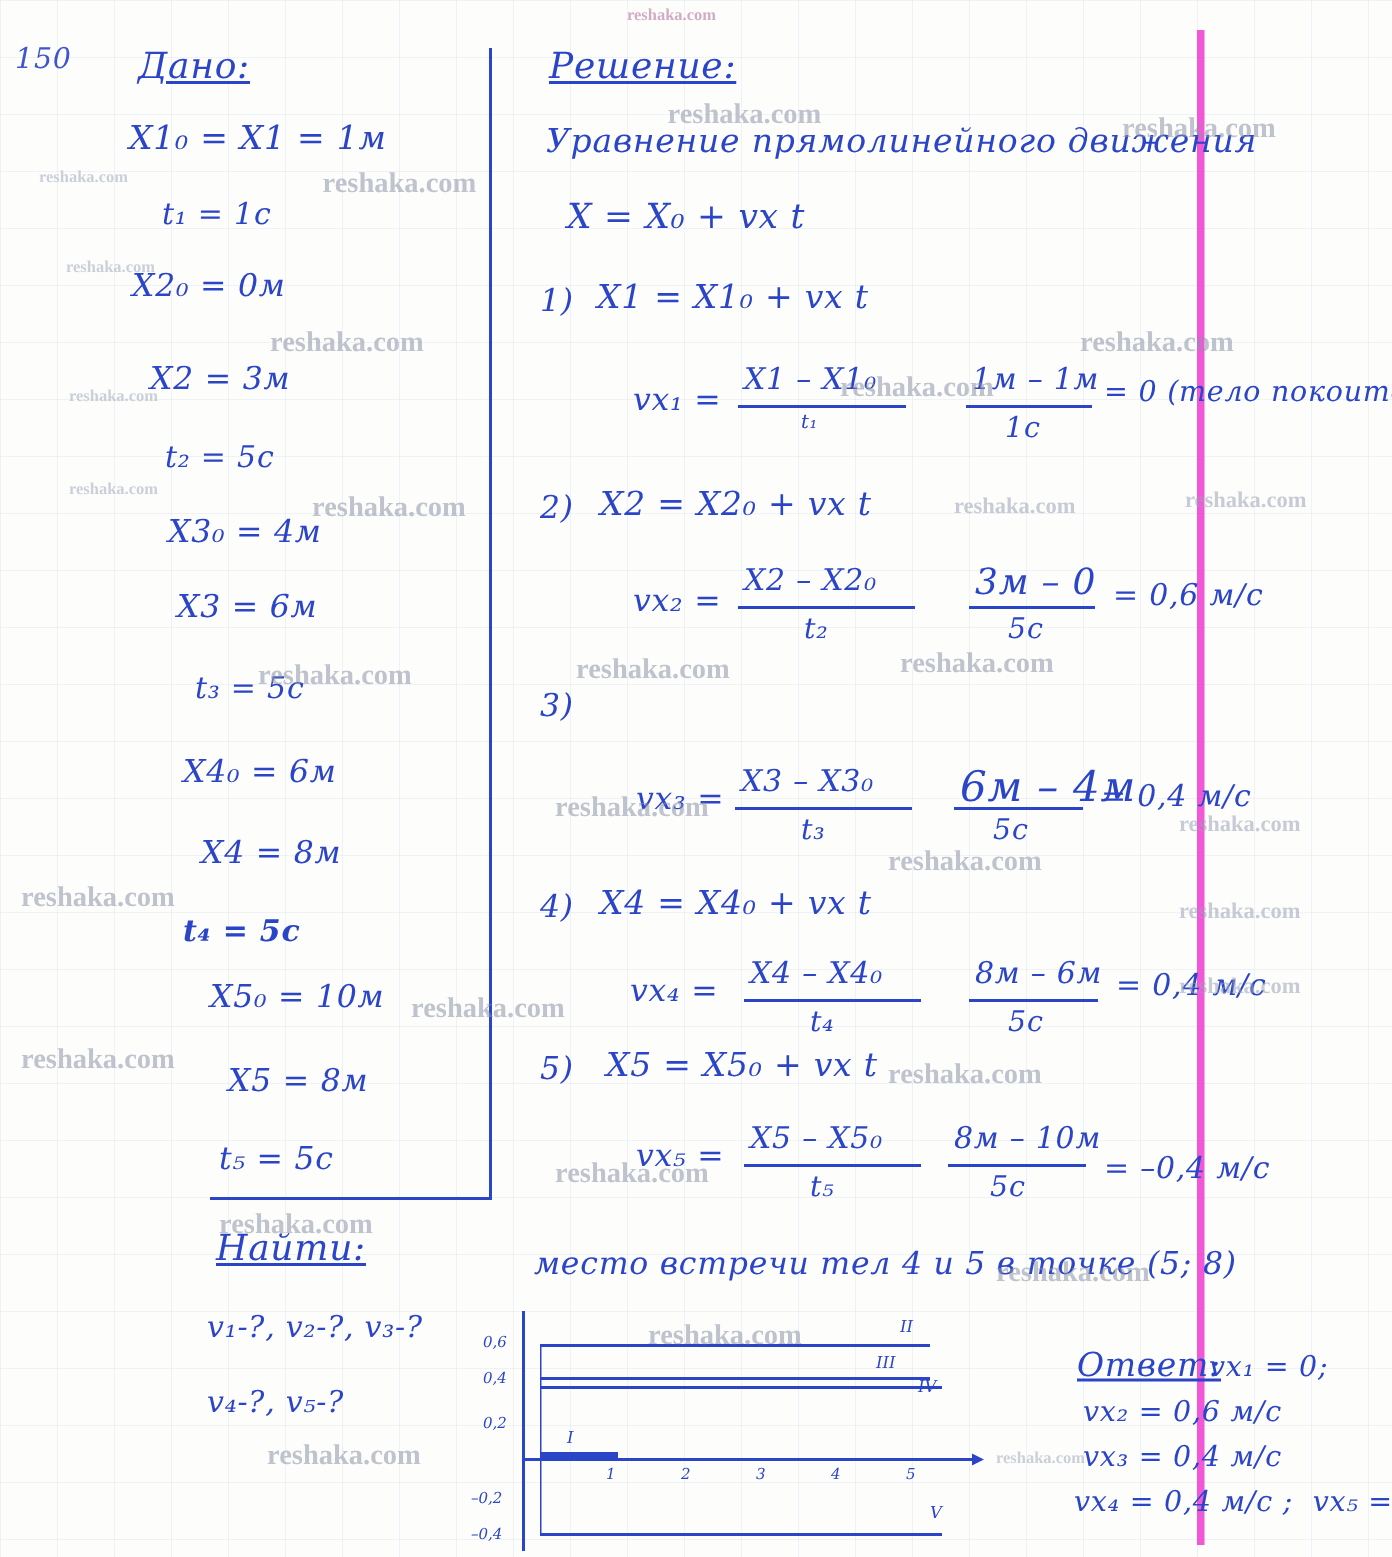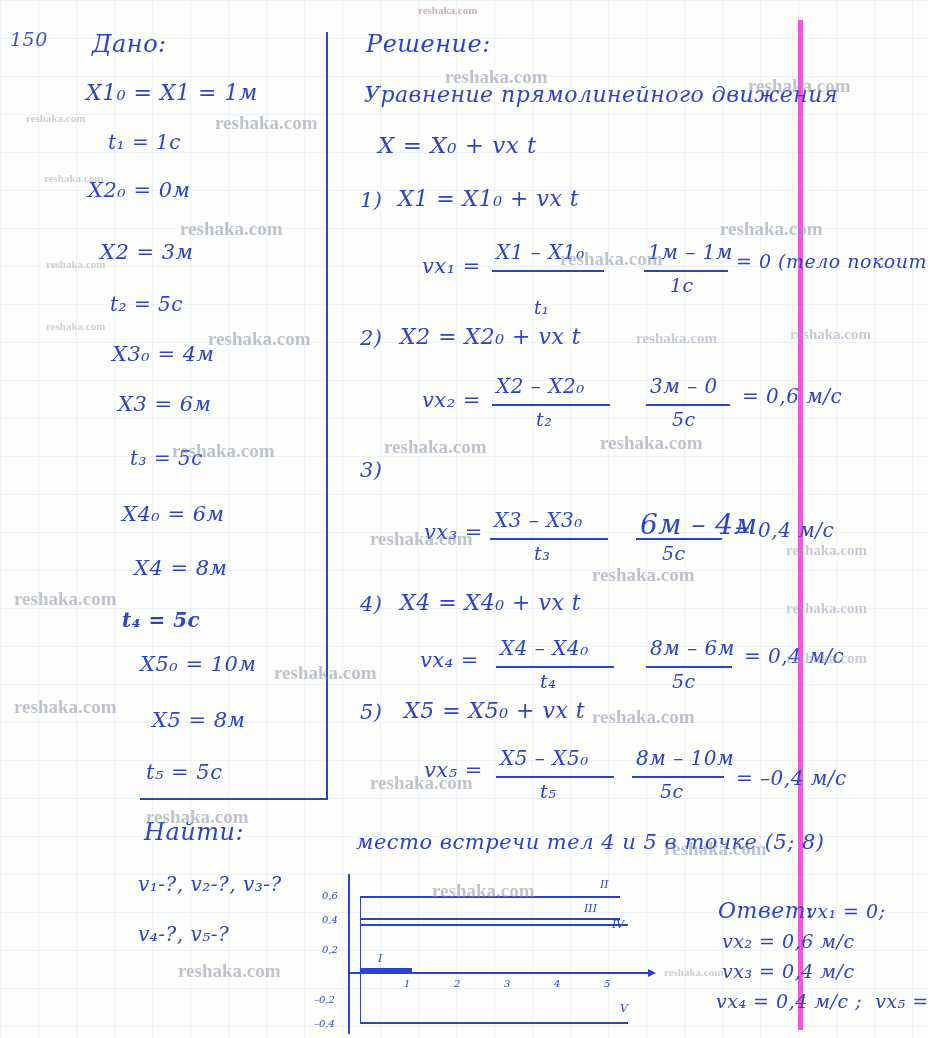--- a/index.html
+++ b/index.html
@@ -28,21 +28,21 @@
     pointer-events: none;
   }
   .hand {
     position: absolute;
     color: #2b45c8;
     font-family: "DejaVu Serif", serif;
     font-style: italic;
     white-space: pre;
     letter-spacing: 0.5px;
   }
-  .hand.u { }
+  .hand.u { text-decoration: underline; }
   .rule {
     position: absolute;
     background: #2b45c8;
   }
   .pink {
     position: absolute;
     background: #f03ad0;
     opacity: .85;
   }
   
@@ -131,33 +131,33 @@
 
   <div class="hand u" style="left:366px; top:30px; font-size:24px;">Решение:</div>
   <div class="hand" style="left:364px; top:82px; font-size:22px;">Уравнение прямолинейного движения</div>
   <div class="hand" style="left:378px; top:132px; font-size:23px;">X = X₀ + 𝑣x t</div>
 
   <div class="hand" style="left:360px; top:188px; font-size:21px;">1)</div>
   <div class="hand" style="left:398px; top:186px; font-size:22px;">X1 = X1₀ + 𝑣x t</div>
   <div class="hand" style="left:422px; top:254px; font-size:21px;">𝑣x₁ =</div>
   <div class="hand" style="left:496px; top:240px; font-size:20px;">X1 – X1₀</div>
   <div class="rule" style="left:492px; top:270px; width:112px; height:2px;"></div>
-  <div class="hand" style="left:534px; top:274px; font-size:18px;margin-top:23px;">t₁</div>
+  <div class="hand" style="left:534px; top:274px; font-size:13px;">t₁</div>
   <div class="hand" style="left:648px; top:240px; font-size:20px;">1м – 1м</div>
   <div class="rule" style="left:644px; top:270px; width:84px; height:2px;"></div>
   <div class="hand" style="left:670px; top:274px; font-size:19px;">1с</div>
   <div class="hand" style="left:736px; top:250px; font-size:19px;">= 0 (тело покоится)</div>
 
   <div class="hand" style="left:360px; top:326px; font-size:21px;">2)</div>
   <div class="hand" style="left:400px; top:324px; font-size:22px;">X2 = X2₀ + 𝑣x t</div>
   <div class="hand" style="left:422px; top:388px; font-size:21px;">𝑣x₂ =</div>
   <div class="hand" style="left:496px; top:374px; font-size:20px;">X2 – X2₀</div>
   <div class="rule" style="left:492px; top:404px; width:118px; height:2px;"></div>
   <div class="hand" style="left:536px; top:408px; font-size:19px;">t₂</div>
-  <div class="hand" style="left:650px; top:374px; font-size:20px;">3м – 0</div>
+  <div class="hand" style="left:650px; top:374px; font-size:24px;">3м – 0</div>
   <div class="rule" style="left:646px; top:404px; width:84px; height:2px;"></div>
   <div class="hand" style="left:672px; top:408px; font-size:19px;">5с</div>
   <div class="hand" style="left:742px; top:384px; font-size:20px;">= 0,6 м/с</div>
 
   <div class="hand" style="left:360px; top:458px; font-size:21px;">3)</div>
   <div class="hand" style="left:424px; top:520px; font-size:21px;">𝑣x₃ =</div>
   <div class="hand" style="left:494px; top:508px; font-size:20px;">X3 – X3₀</div>
   <div class="rule" style="left:490px; top:538px; width:118px; height:2px;"></div>
   <div class="hand" style="left:534px; top:542px; font-size:19px;">t₃</div>
   <div class="hand" style="left:640px; top:508px; font-size:28px;">6м – 4м</div>

